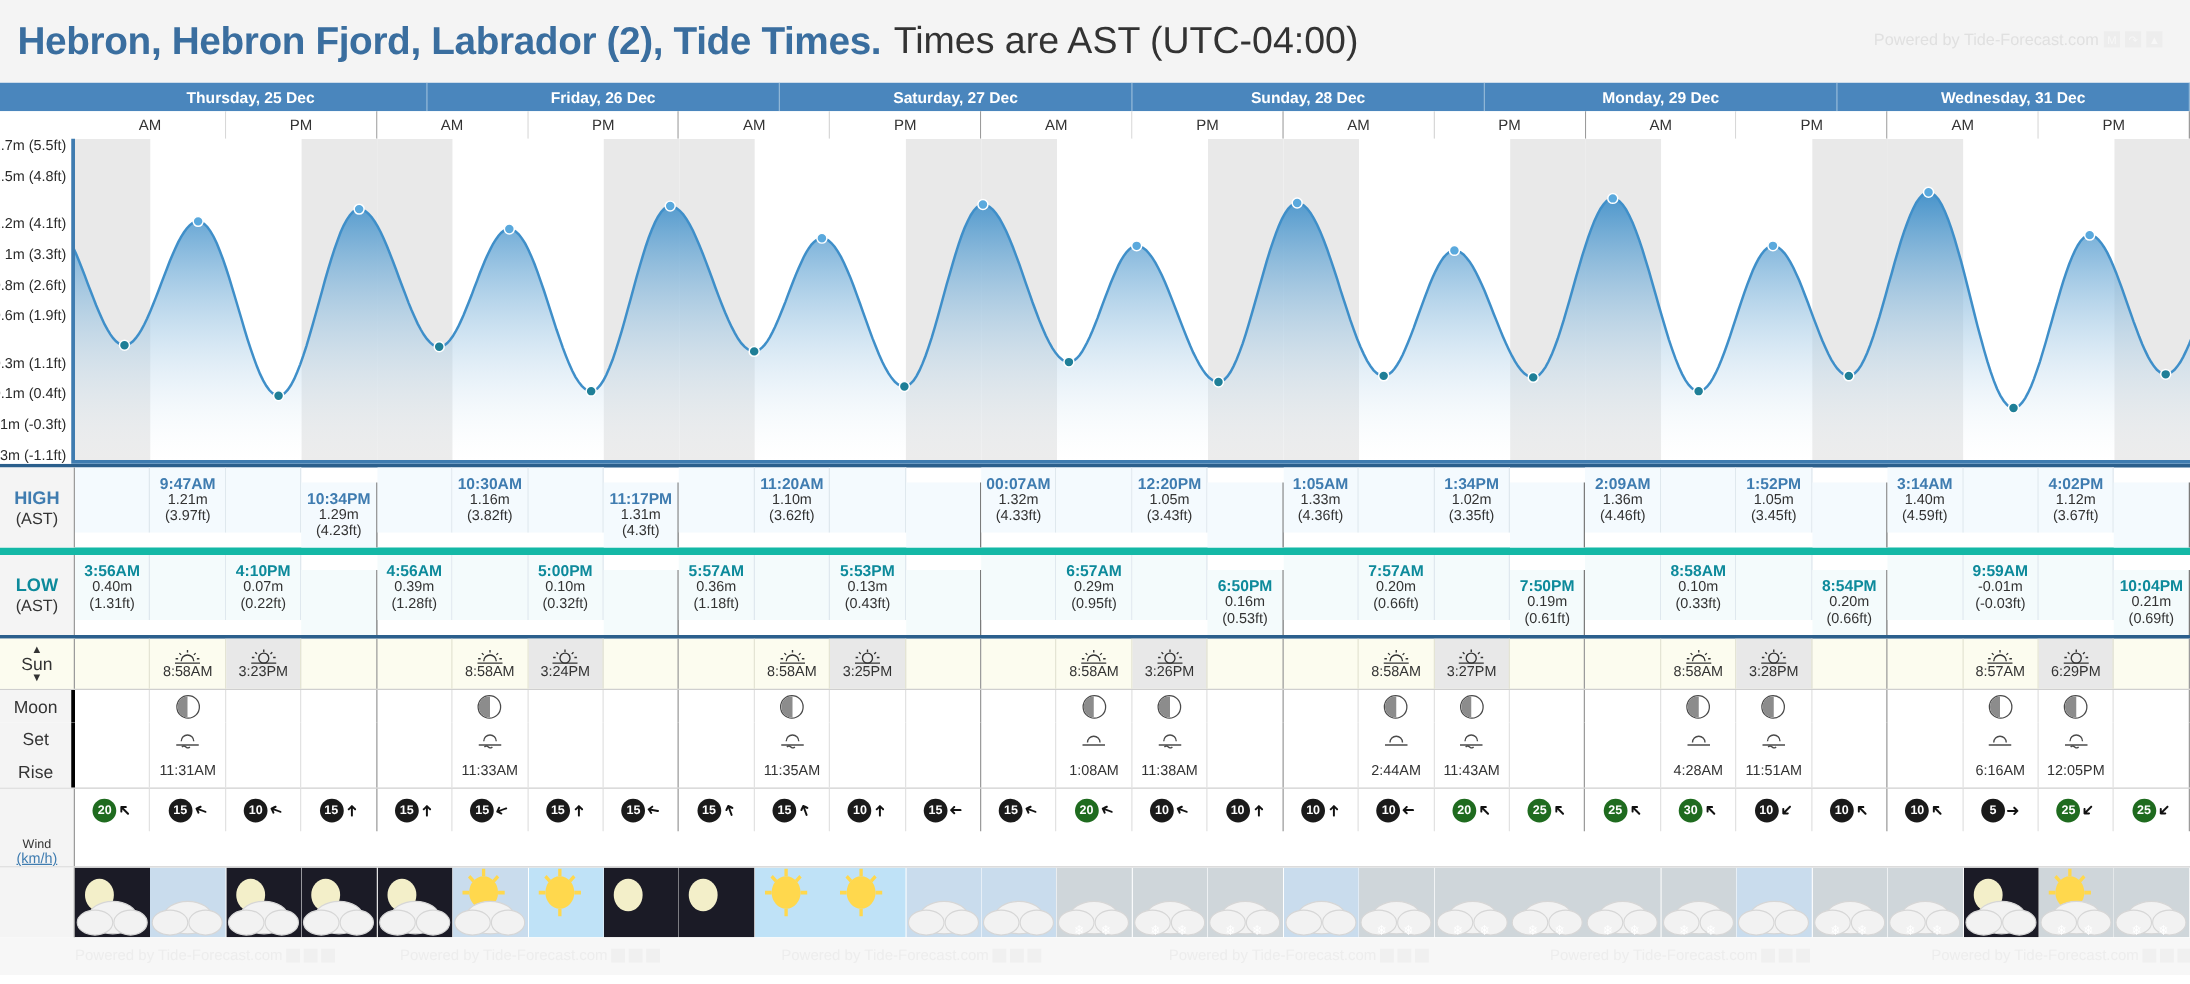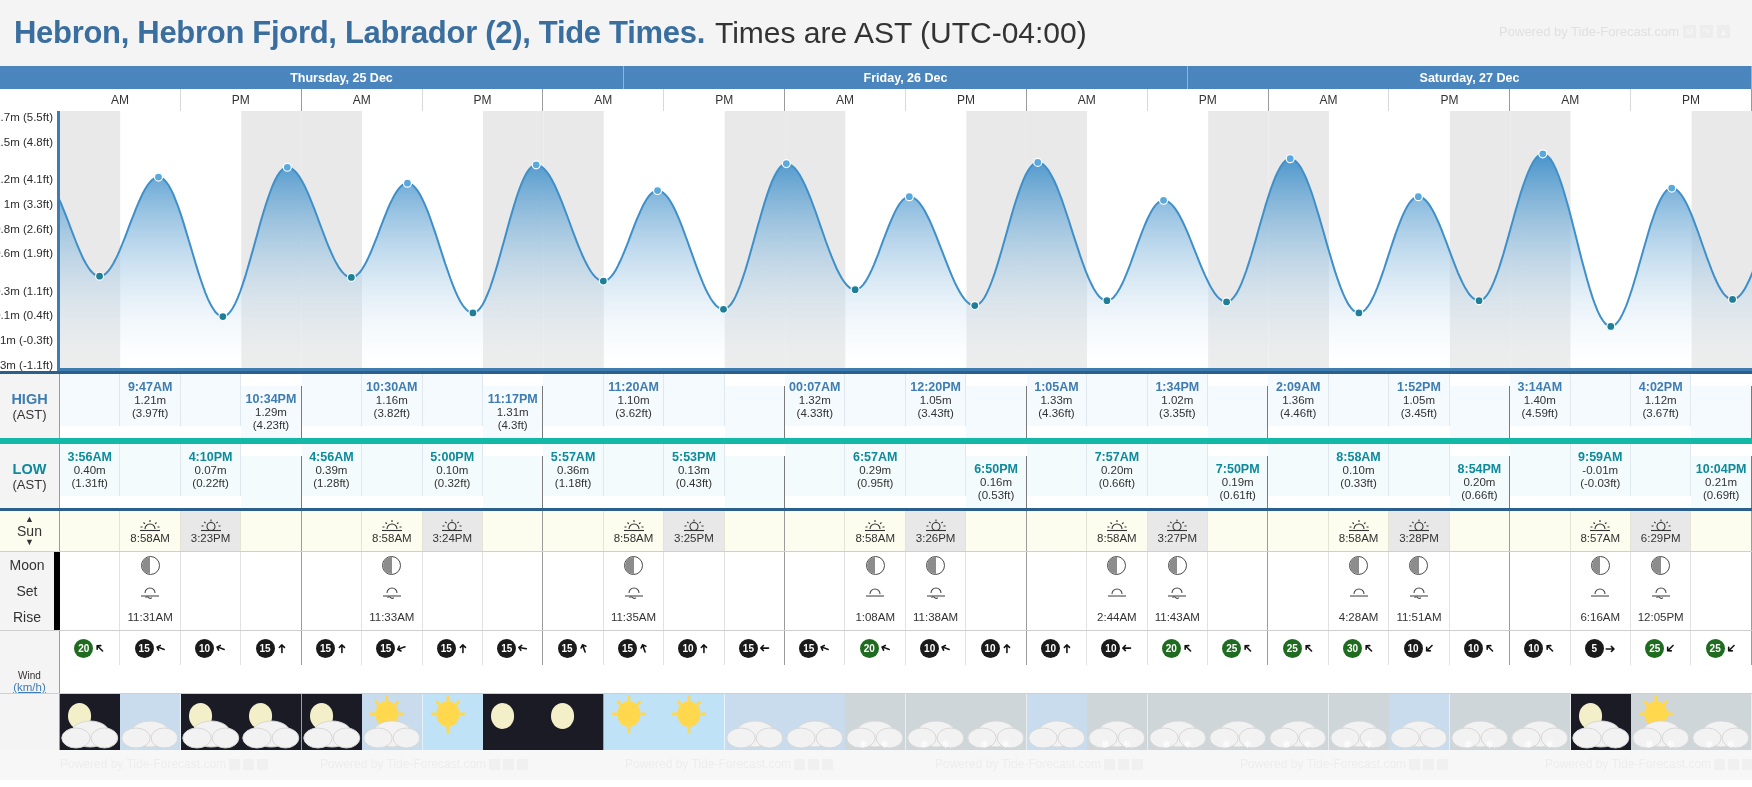--- a/index.html
+++ b/index.html
@@ -110,21 +110,21 @@
     border-right: 1px solid #e4e4d4; font-size: 11.5px; color:#333;
   }
   .scell.shade { background: #e8e8e8; }
   .scell.daybreak { border-right: 1px solid #9b9b9b; }
   .sunlabel-stack { display:flex; flex-direction:column; align-items:center; line-height:1; }
   .sunlabel-stack .tri { font-size: 9px; color:#333; }
   .sunlabel-stack .txt { font-size: 14px; color:#333; }
 
   
   .moonrow { display:flex; background:#fff; }
-  .moonrow .rowlabel { background:#f4f4f4; border-right:6px solid #000000; }
+  .moonrow .rowlabel { background:#f4f4f4; border-right:3px solid #000000; }
   .moonrow .cells { flex:1 1 auto; display:flex; }
   .mcell {
     flex:1 1 0; min-width:0; height: 26px;
     display:flex; align-items:center; justify-content:center;
     border-right:1px solid #e2e2e2; font-size:11.5px; color:#333;
   }
   .mcell.daybreak { border-right:1px solid #9b9b9b; }
   .moonlabel { font-size:14px; color:#333; }
 
   .moon-glyph { width:19px; height:19px; border-radius:50%; border:1.4px solid #4a4a4a; position:relative; overflow:hidden; background:#fff; }
@@ -185,20 +185,29 @@
     <div class="label-col dayhead-spacer"></div>
     <div class="days-area" id="day-headers">
         <div class="day-col">
           <div class="dayhead">Thursday, 25 Dec</div>
         </div>
         <div class="day-col">
           <div class="dayhead">Friday, 26 Dec</div>
         </div>
         <div class="day-col">
           <div class="dayhead">Saturday, 27 Dec</div>
+        </div>
+        <div class="day-col">
+          <div class="dayhead">Sunday, 28 Dec</div>
+        </div>
+        <div class="day-col">
+          <div class="dayhead">Monday, 29 Dec</div>
+        </div>
+        <div class="day-col">
+          <div class="dayhead">Wednesday, 31 Dec</div>
         </div>
       </div>
   </div>
 
   <div class="grid">
     <div class="label-col ampm-spacer"></div>
     <div class="days-area ampmrow" id="ampm-row">
         <div class="ampm">AM</div>
         <div class="ampm last">PM</div>
         <div class="ampm">AM</div>

